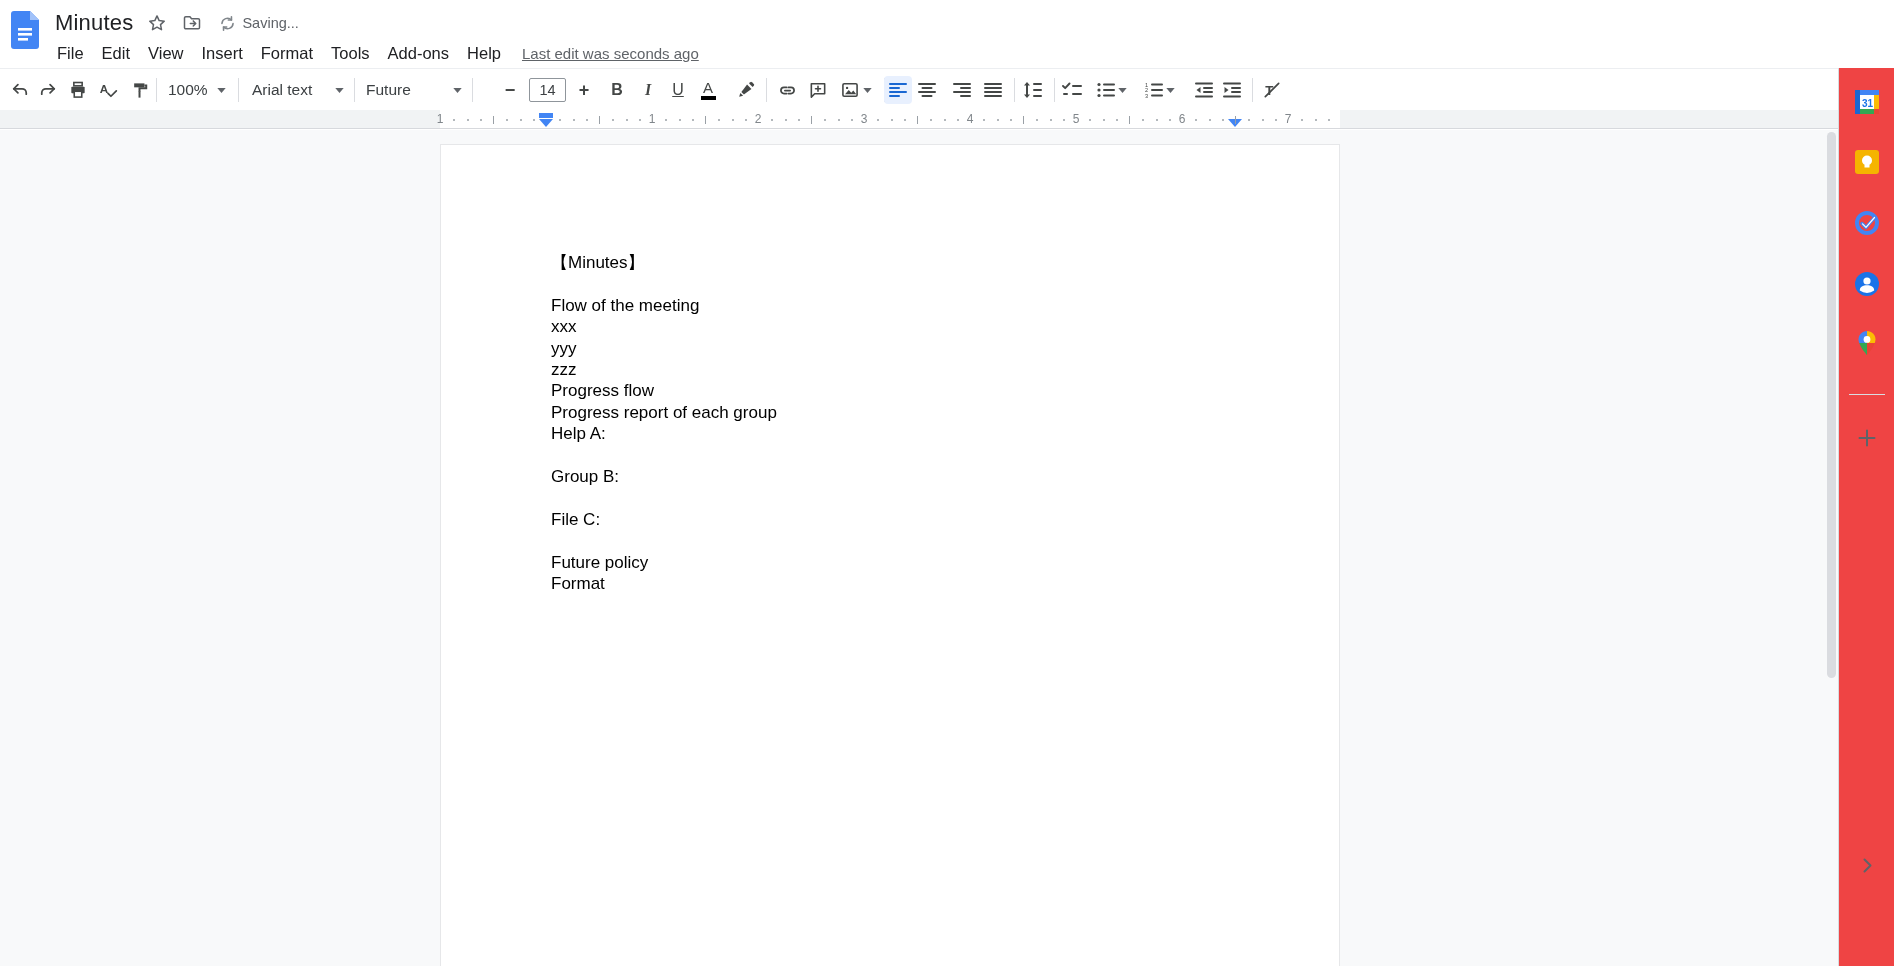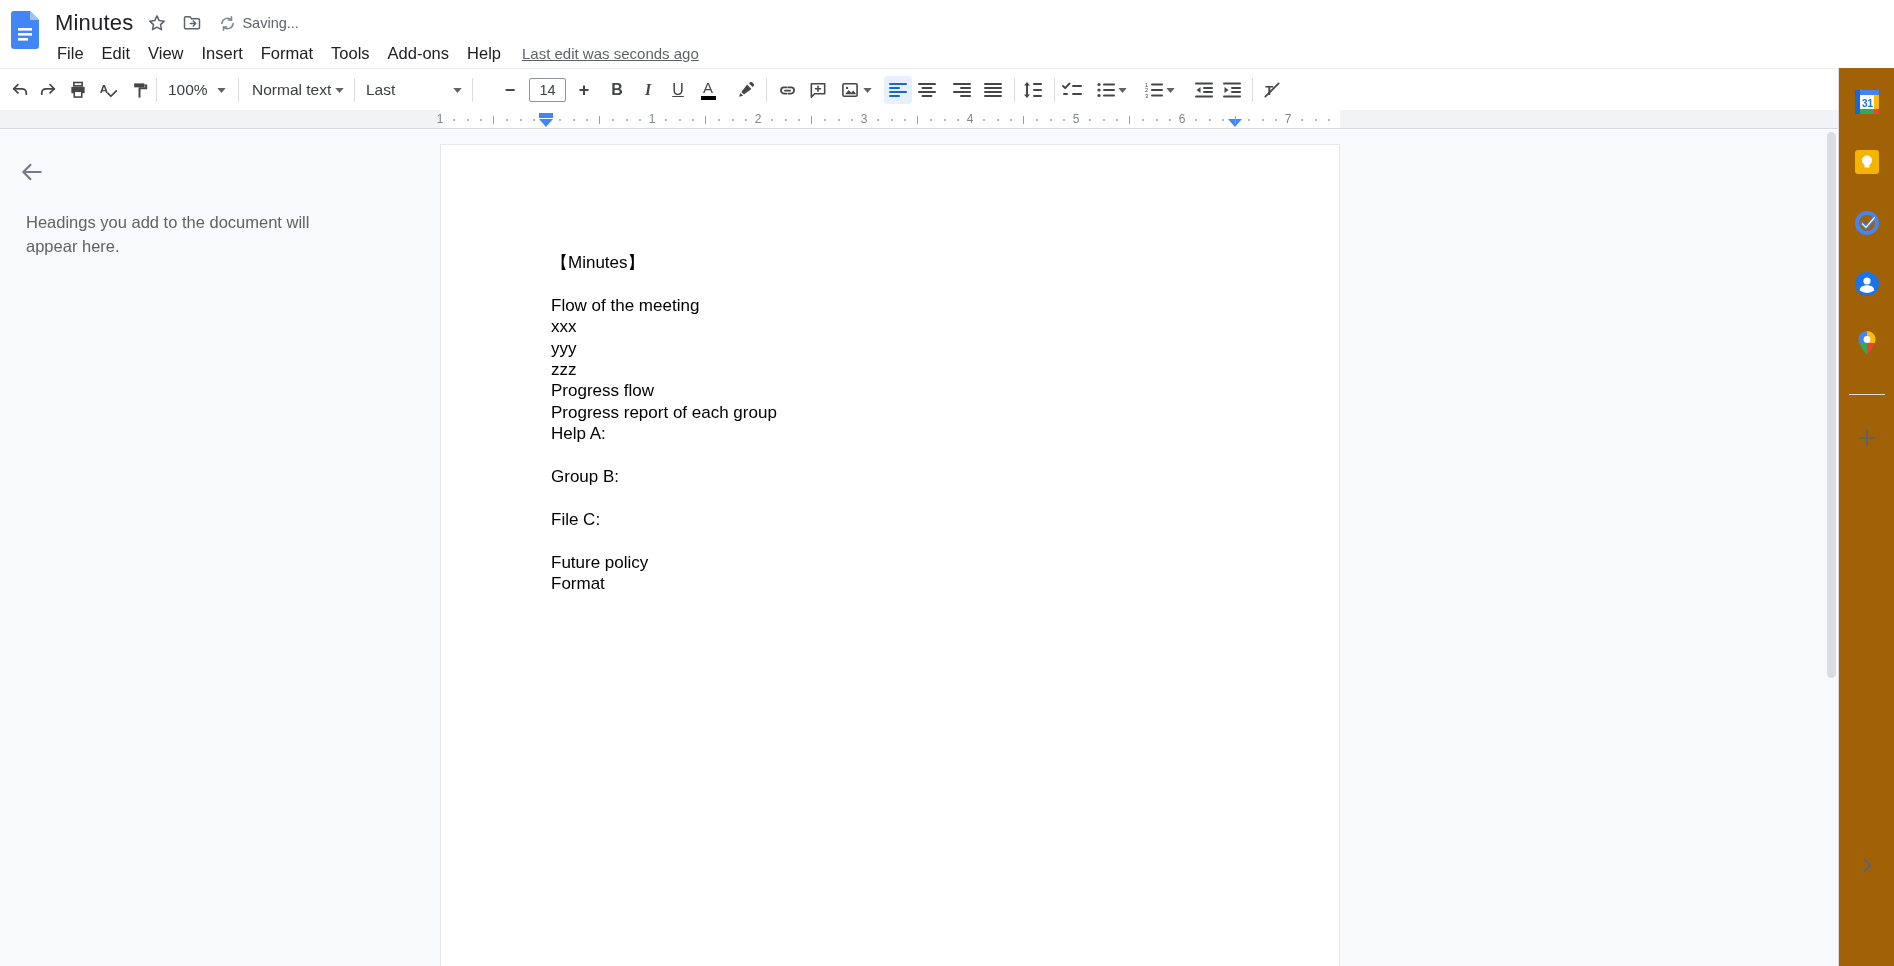--- a/index.html
+++ b/index.html
@@ -64,21 +64,21 @@
 
   #page { position:absolute; left:440px; top:14px; width:900px; height:822px; background:#fff;
     border:1px solid #e6e7e9; border-bottom:none; cursor:text; }
   #doc-text { position:absolute; left:110px; top:107px; }
   .doc-line { font-size:17px; line-height:21.4px; color:#000; white-space:pre; }
 
   #doc-scrollbar { position:absolute; left:1827px; top:132px; width:9px; height:546px; background:#dadce0;
     border-radius:5px; cursor:pointer; }
 
   
-  #apps-sidebar { position:absolute; right:0; top:68px; width:56px; height:898px; background:#a16207; border-left:1px solid #d8dbdf; }
+  #apps-sidebar { position:absolute; right:0; top:68px; width:56px; height:898px; background:#ef4444; border-left:1px solid #d8dbdf; }
   .app-icon { position:absolute; left:15px; width:26px; height:26px; cursor:pointer; }
   #sidebar-divider { position:absolute; left:10px; top:326px; width:36px; height:1px; background:#dadce0; }
   #get-addons-btn { position:absolute; left:15px; top:357px; width:26px; height:26px; display:flex; align-items:center;
     justify-content:center; cursor:pointer; }
   #sidebar-collapse { position:absolute; left:17px; top:786px; width:22px; height:22px; display:flex; align-items:center;
     justify-content:center; cursor:pointer; }
 </style>
 </head>
 <body>
 
@@ -176,29 +176,29 @@
 
   <div class="tb-drop" style="left:162px; width:70px">
     <span class="lbl">100%</span>
     <svg width="9" height="5" viewBox="0 0 10 6">
         <polygon points="0,0 10,0 5,6" fill="#5f6368"></polygon>
       </svg>
   </div>
   <div class="tb-sep" style="left:238px"></div>
 
   <div class="tb-drop" style="left:246px; width:104px">
-    <span class="lbl">Normal text</span>
+    <span class="lbl">Arial text</span>
     <svg width="9" height="5" viewBox="0 0 10 6">
         <polygon points="0,0 10,0 5,6" fill="#5f6368"></polygon>
       </svg>
   </div>
   <div class="tb-sep" style="left:354px"></div>
 
   <div class="tb-drop" style="left:360px; width:108px">
-    <span class="lbl">Last</span>
+    <span class="lbl">Future</span>
     <svg width="9" height="5" viewBox="0 0 10 6">
         <polygon points="0,0 10,0 5,6" fill="#5f6368"></polygon>
       </svg>
   </div>
   <div class="tb-sep" style="left:472px"></div>
 
   <div class="tb-btn" style="left:496px">
       <span class="glyph" style="font-size:18px">−</span>
     </div>
   <div id="font-size-box">
@@ -452,28 +452,20 @@
     <div class="ruler-num" style="left: 652px;">1</div>
     <div class="ruler-num" style="left: 758px;">2</div>
     <div class="ruler-num" style="left: 864px;">3</div>
     <div class="ruler-num" style="left: 970px;">4</div>
     <div class="ruler-num" style="left: 1076px;">5</div>
     <div class="ruler-num" style="left: 1182px;">6</div>
     <div class="ruler-num" style="left: 1288px;">7</div>
   </div>
 
 <div id="content">
-  <div id="outline-panel">
-    <div id="outline-back">
-      <svg width="26" height="26" viewBox="0 0 24 24" fill="none" stroke="#747a80" stroke-width="2">
-        <path d="M20 12 H4 M10.5 5.5 L4 12 l6.5 6.5" stroke-linecap="round" stroke-linejoin="round"></path>
-      </svg>
-    </div>
-    <div id="outline-placeholder">Headings you add to the document will appear here.</div>
-  </div>
 
   <div id="page">
     <div id="doc-text">
         <div class="doc-line">【Minutes】</div>
         <div class="doc-line">&nbsp;</div>
         <div class="doc-line">Flow of the meeting</div>
         <div class="doc-line">xxx</div>
         <div class="doc-line">yyy</div>
         <div class="doc-line">zzz</div>
         <div class="doc-line">Progress flow</div>

